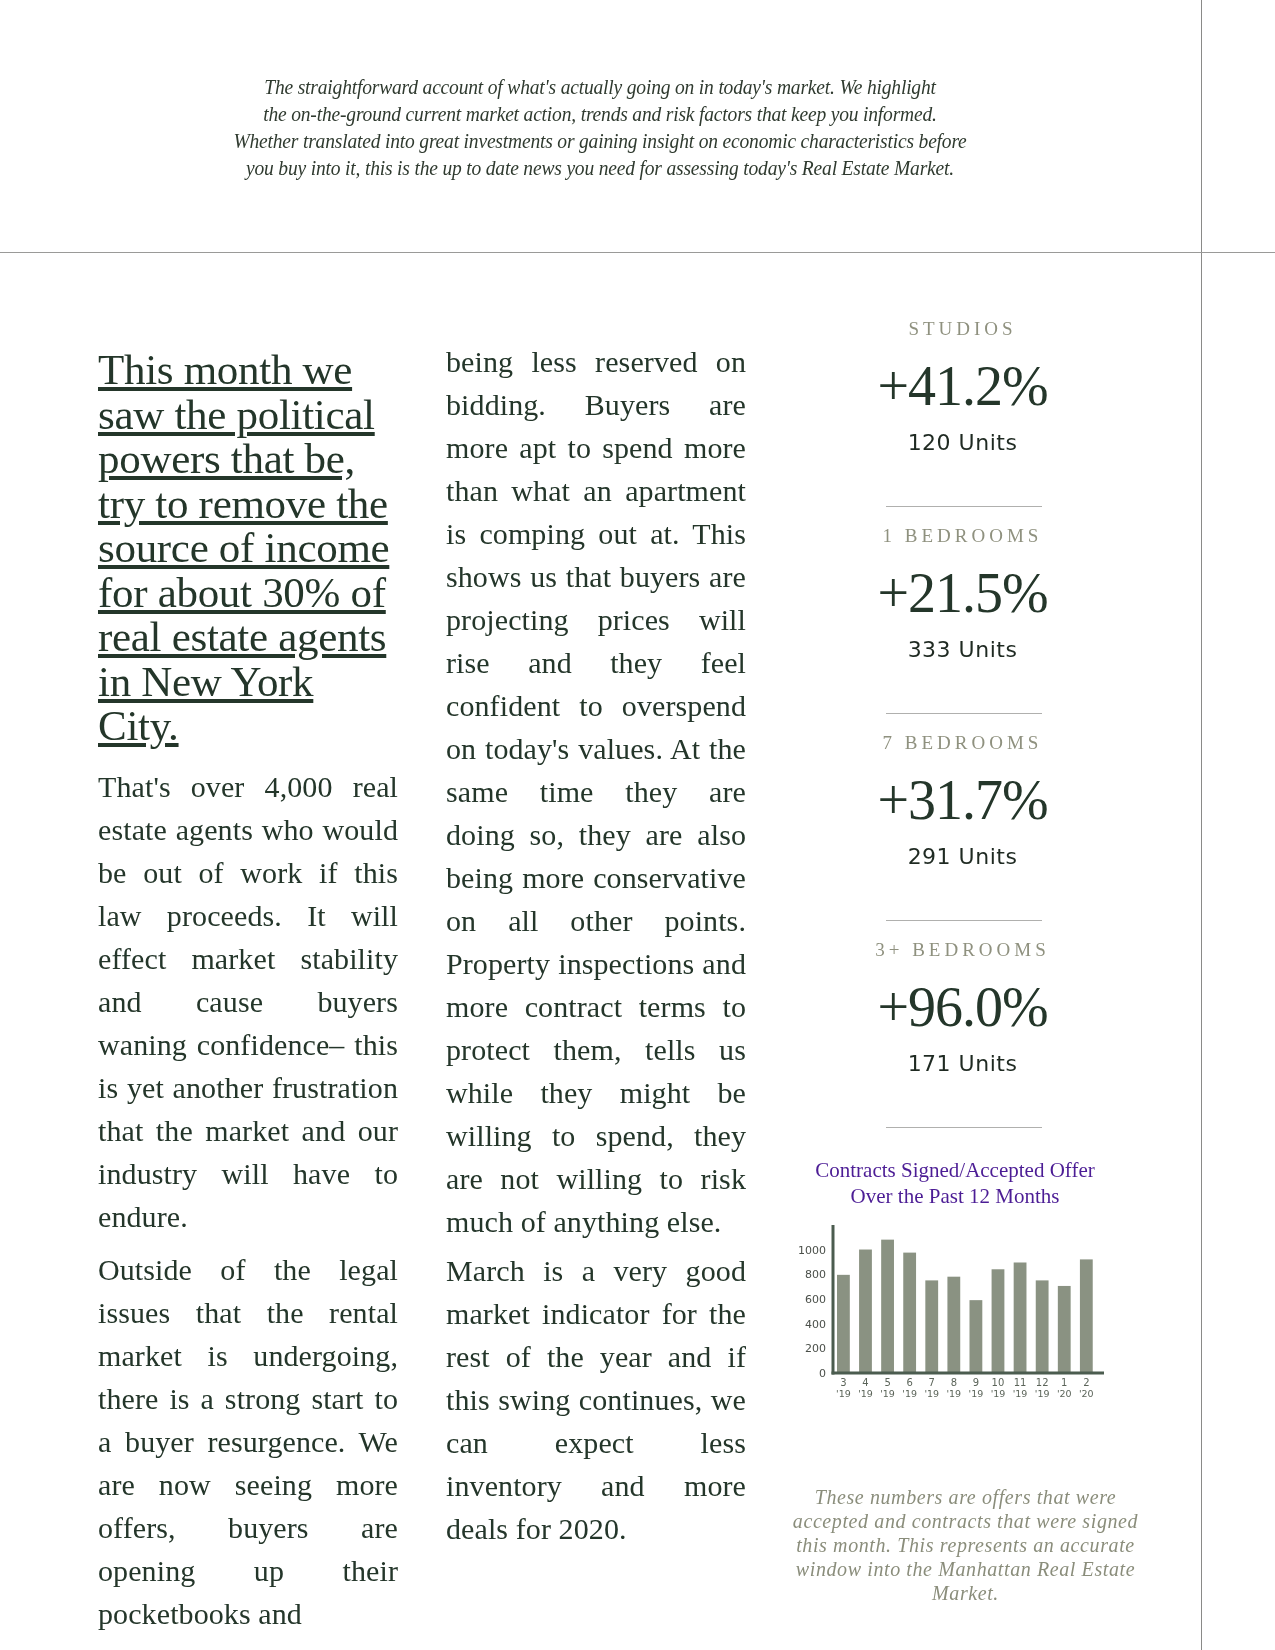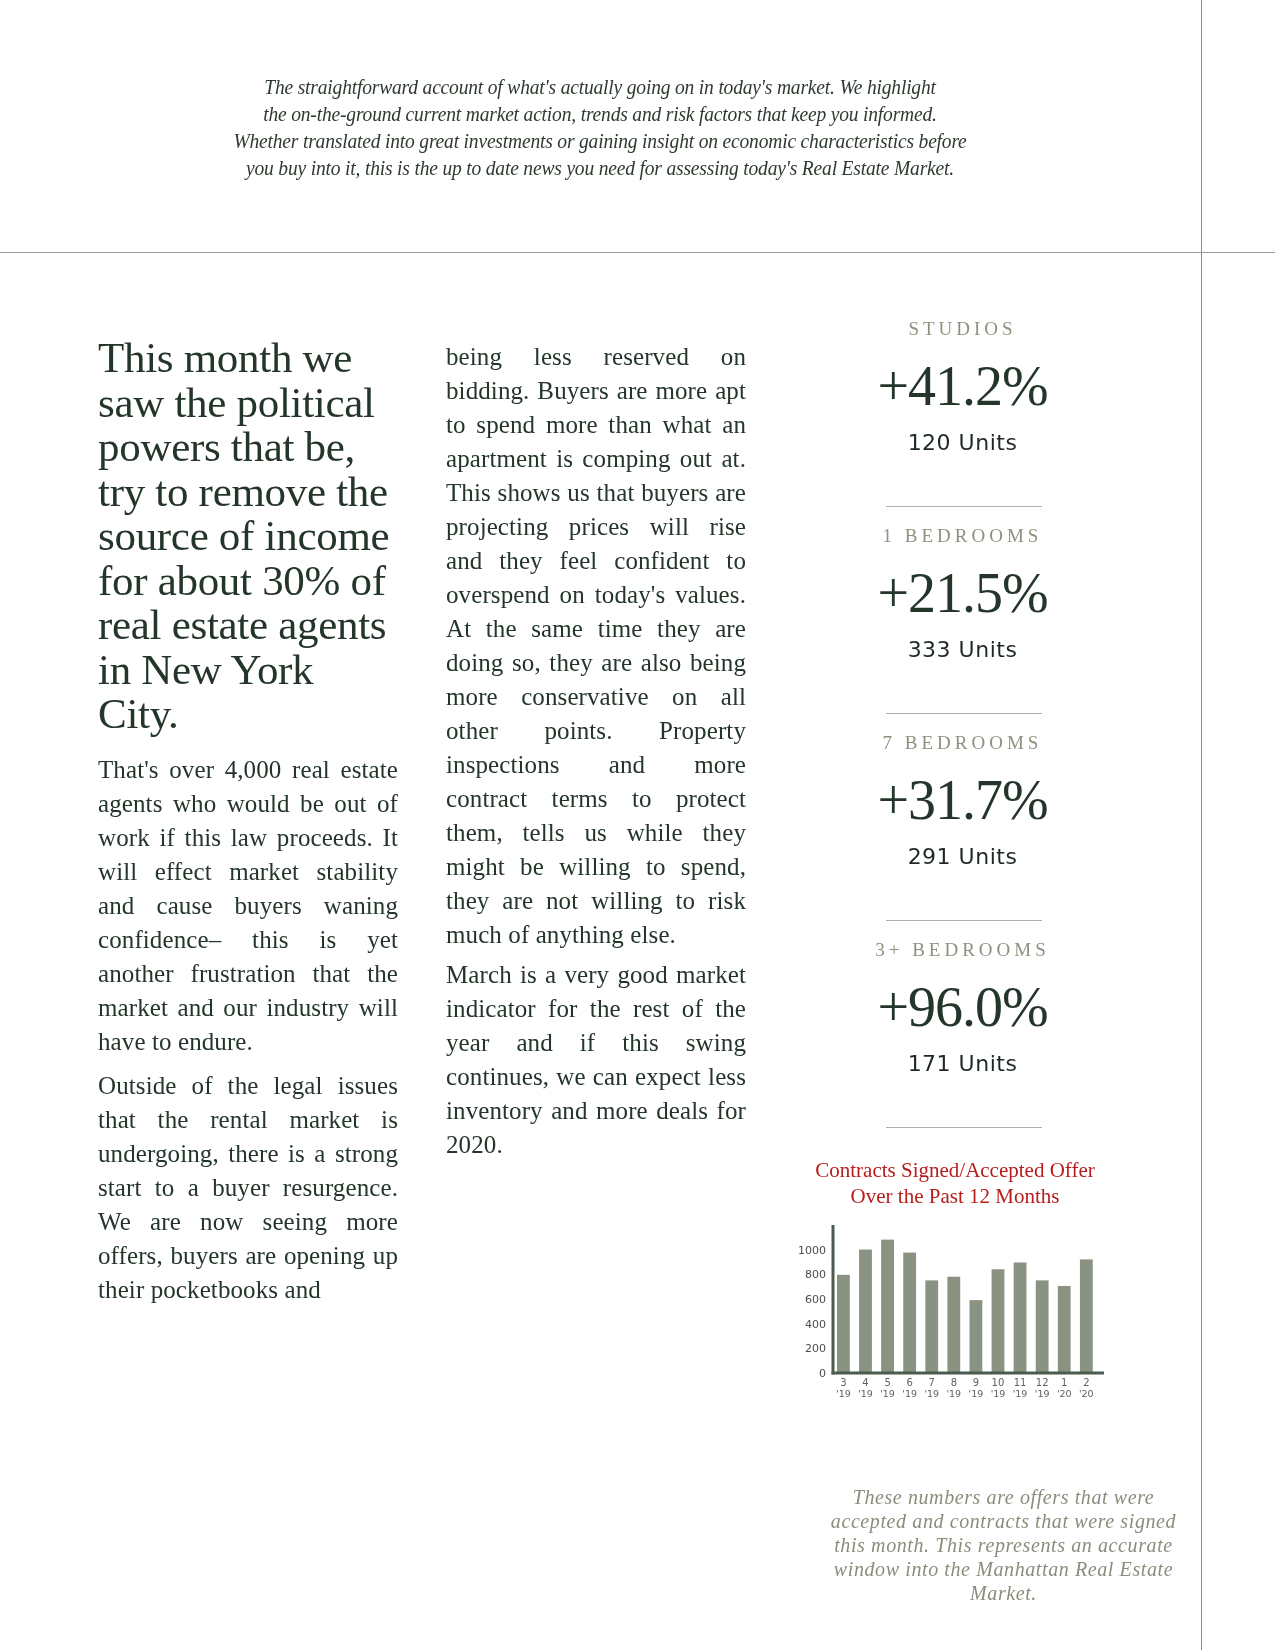--- a/index.html
+++ b/index.html
@@ -6,33 +6,33 @@
     body { width:1275px; height:1650px; position:relative; overflow:hidden;
            font-family:"DejaVu Serif", serif; color:#2a3a2b; }
     .vline { position:absolute; left:1201px; top:0; width:1px; height:1650px; background:#8a8a88; }
     .hline { position:absolute; left:0; top:252px; width:1275px; height:1px; background:#9a9a98; }
     .intro { position:absolute; left:140px; top:74px; width:920px; text-align:center;
              font-family:"Liberation Serif", serif; font-style:italic; font-size:21px;
              line-height:27px; color:#2f3a2f; letter-spacing:-0.2px; transform:scaleX(0.93); transform-origin:center top; }
     .col { position:absolute; font-family:"Liberation Serif", serif; color:#24362a; }
     .col1 { left:98px; top:334px; width:300px; }
     .col2 { left:446px; top:340px; width:300px; }
-    .lead { font-size:43px; line-height:44.5px; margin:2px 0 16px 0; letter-spacing:-0.3px; }
-    .body p { font-size:25px; line-height:34px; text-align:justify; margin:0 0 10px 0; letter-spacing:0.1px; }
+    .lead { font-size:43px; line-height:44.5px; margin:14px 0 16px 0; letter-spacing:-0.3px;text-decoration:underline; }
+    .body p { font-size:30px; line-height:43px; text-align:justify; margin:0 0 10px 0; letter-spacing:0.1px; }
     .col2 p { margin:0 0 6px 0; }
     .stats { position:absolute; left:840px; top:318px; width:245px; text-align:center; }
     .stat { height:207px; position:relative; }
     .stat-label { font-family:"Liberation Serif", serif; font-size:19px; letter-spacing:4px; color:#8f917f; height:26px; }
     .stat-value { font-family:"Liberation Serif", serif; font-size:56px; line-height:72px; color:#24362a; margin-top:6px; letter-spacing:-1px; }
     .stat-units { font-family:"DejaVu Sans", sans-serif; font-size:22px; color:#1f2a22; margin-top:8px; letter-spacing:0.5px; }
     .stat-divider { position:absolute; left:46px; width:156px; height:1px; background:#b0b0ae; bottom:18px; }
     .chart-title { position:absolute; left:790px; top:1157px; width:330px; text-align:center;
-                   font-family:"Liberation Serif", serif; font-size:21px; line-height:26px; color:#b91c1c; }
+                   font-family:"Liberation Serif", serif; font-size:21px; line-height:26px; color:#4c1d95; }
     .chart { position:absolute; left:790px; top:1225px; width:320px; height:240px; }
-    .caption { position:absolute; left:816px; top:1485px; width:375px; text-align:center;
+    .caption { position:absolute; left:778px; top:1485px; width:375px; text-align:center;
                font-family:"Liberation Serif", serif; font-style:italic; font-size:20px; line-height:24px;
                color:#8a8d7b; letter-spacing:0.6px; }
     svg text { font-family:"DejaVu Sans", sans-serif; }
   </style>
 </head>
 <body>
 
 <div class="vline"></div>
 <div class="hline"></div>
 

